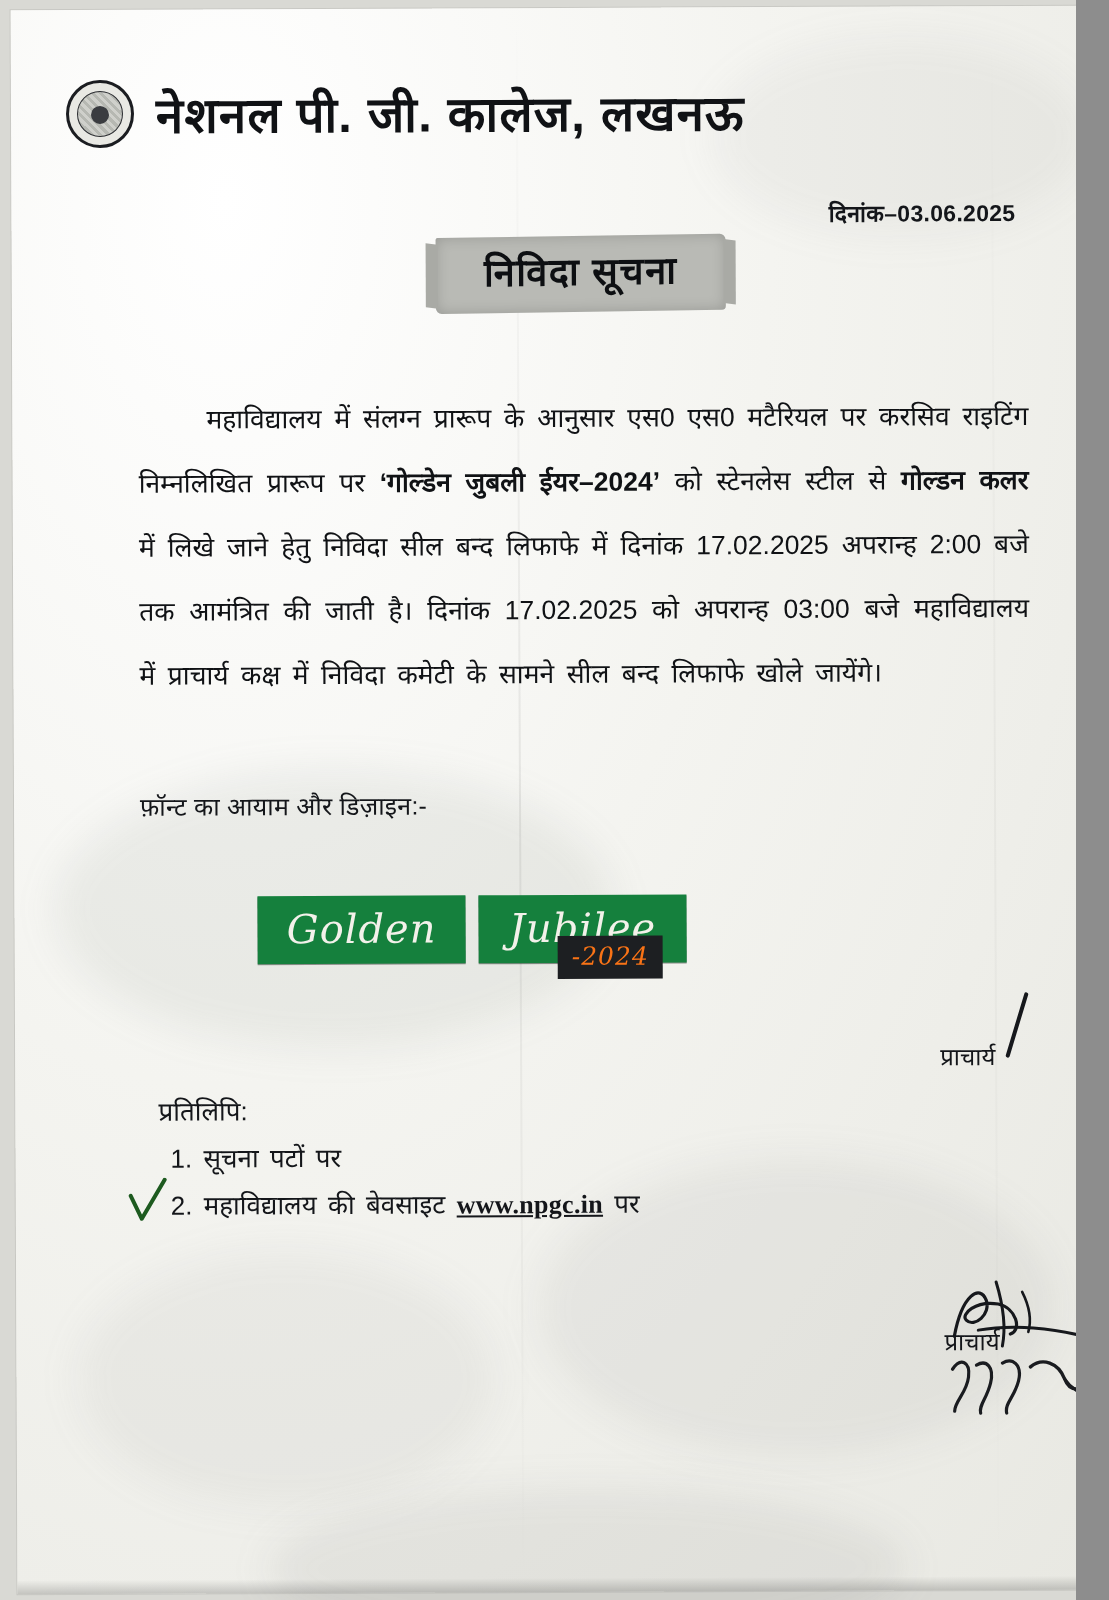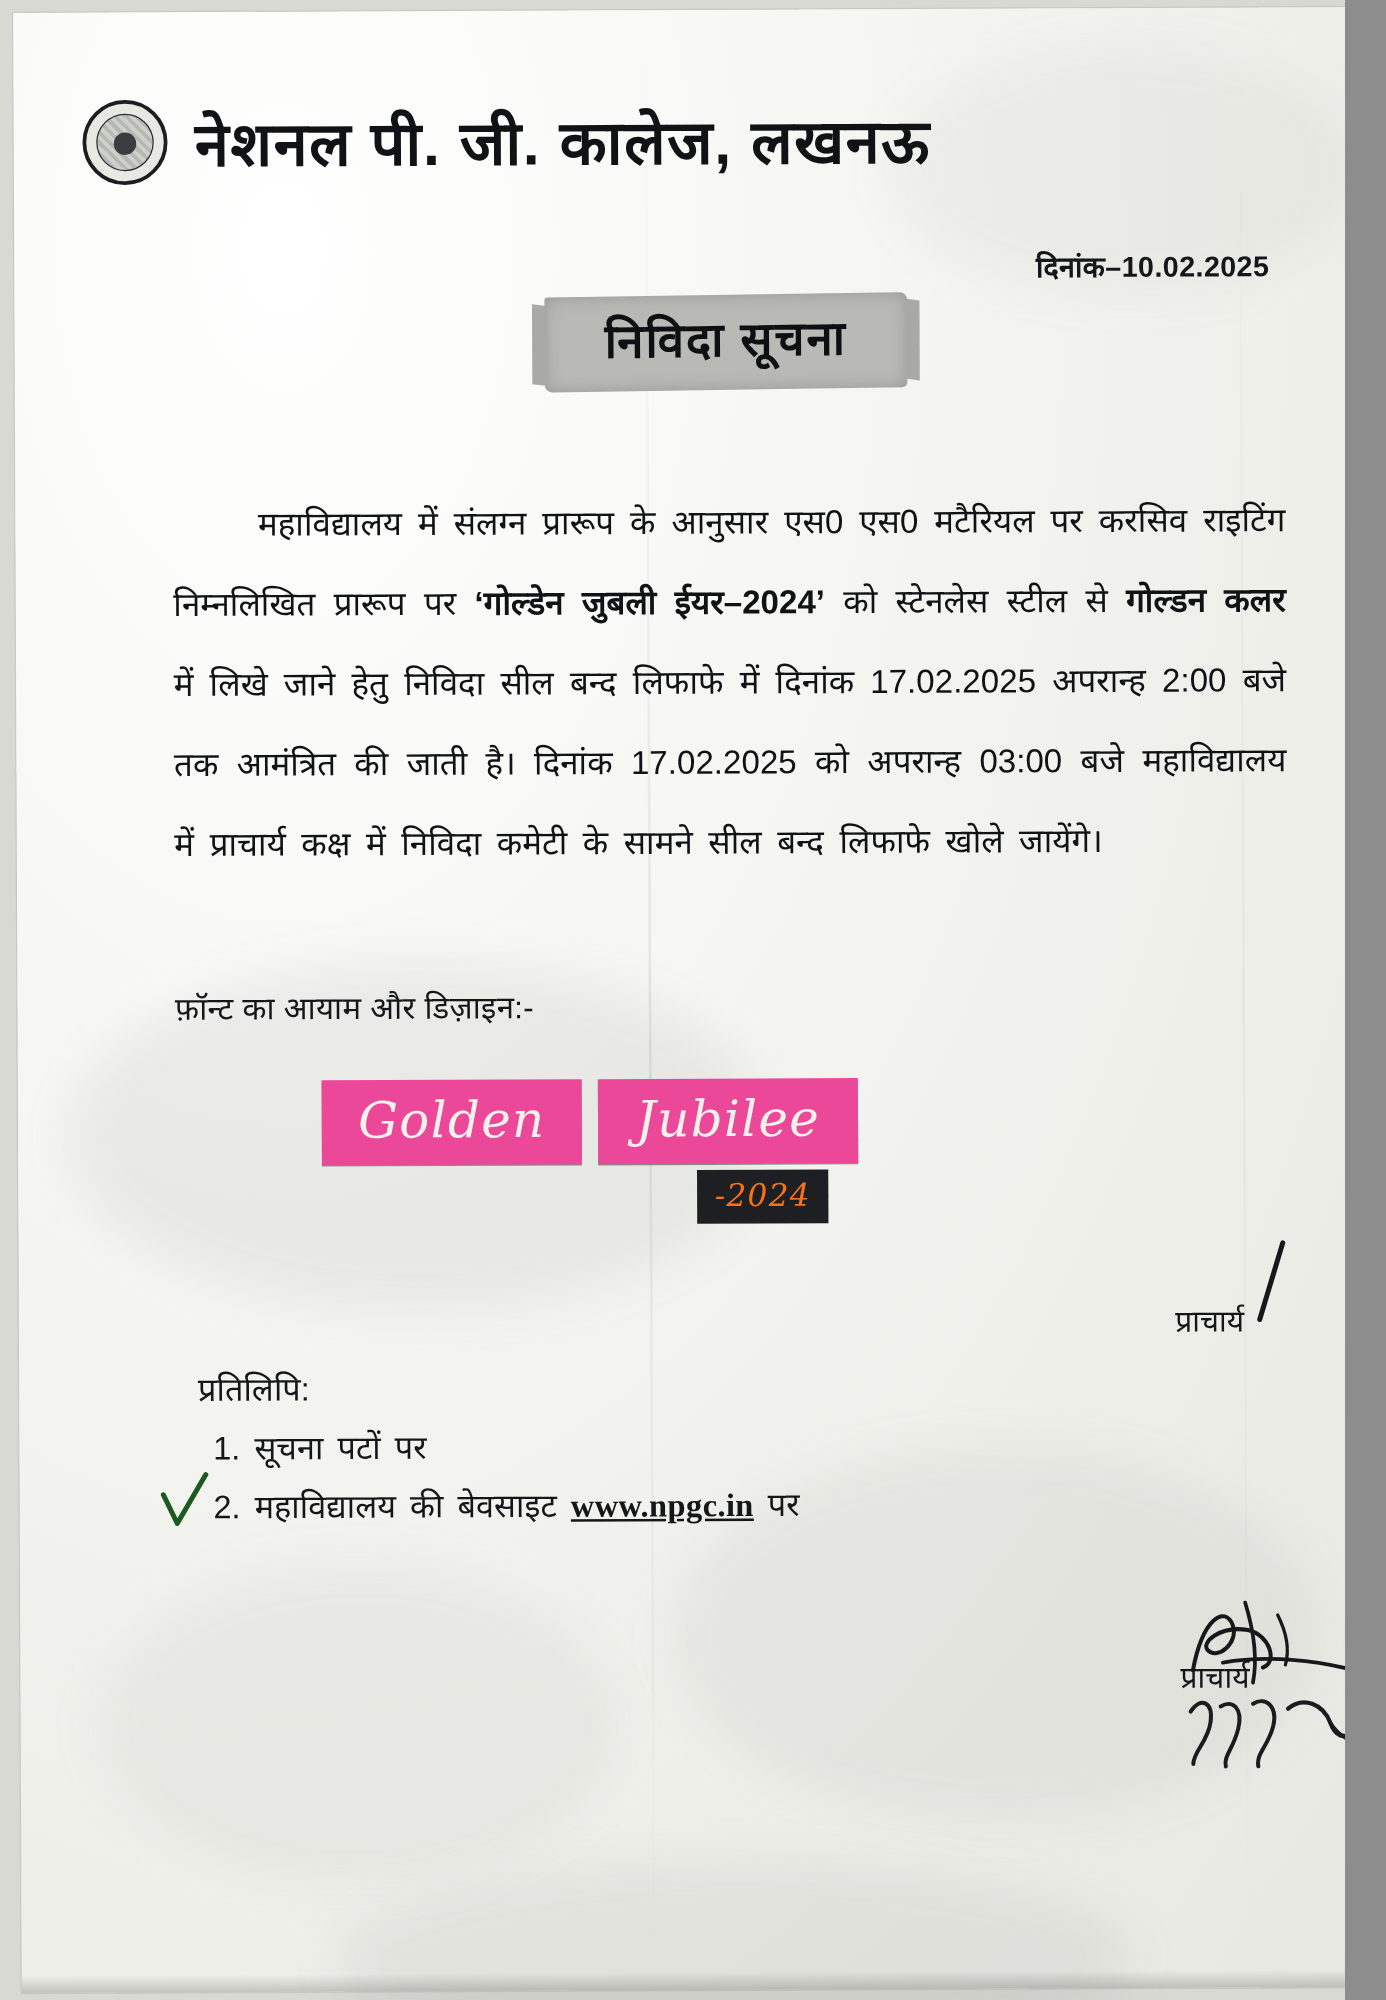--- a/index.html
+++ b/index.html
@@ -184,31 +184,32 @@
   
   .gj-row {
     position: absolute;
     left: 243px;
     top: 855px;
     display: flex;
     gap: 13px;
     align-items: flex-start;
   }
   .gj-box {
-    background: #ec4899;
+    background: #15803d;
     color: #f3f1ea;
     font-family: "DejaVu Serif", serif;
     font-style: italic;
     font-size: 40px;
     letter-spacing: 1px;
     padding: 10px 18px 12px;
     display: flex;
     align-items: center;
     justify-content: center;
     box-shadow: 0 1px 0 rgba(0,0,0,0.4);
+    margin-top: 32px;
   }
   .gj-w1 { width: 172px; }
   .gj-w2 { width: 172px; }
   .gj-w3 { width: 172px; }
   .gj-year {
     position: absolute;
     left: 543px;
     top: 928px;
     background: #1d1f22;
     color: #f97316;
@@ -320,21 +321,21 @@
 
   <div class="content">
 
     <div class="header">
       <div class="logo">
         <div class="logo-inner"></div>
       </div>
       <div class="college-name">नेशनल पी. जी. कालेज, लखनऊ</div>
     </div>
 
-    <div class="date-line">दिनांक–10.02.2025</div>
+    <div class="date-line">दिनांक–03.06.2025</div>
 
     <div class="banner"></div>
     <div class="banner-title">निविदा सूचना</div>
 
     <div class="body-text">
       <span class="indent"></span><span>महाविद्यालय में संलग्न प्रारूप के आनुसार एस0 एस0 मटैरियल पर करसिव राइटिंग निम्नलिखित प्रारूप पर <b>‘गोल्डेन जुबली ईयर–2024’</b> को स्टेनलेस स्टील से <b>गोल्डन कलर</b> में लिखे जाने हेतु निविदा सील बन्द लिफाफे में दिनांक 17.02.2025 अपरान्ह 2:00 बजे तक आमंत्रित की जाती है। दिनांक 17.02.2025 को अपरान्ह 03:00 बजे महाविद्यालय में प्राचार्य कक्ष में निविदा कमेटी के सामने सील बन्द लिफाफे खोले जायेंगे।</span>
     </div>
 
     <div class="subhead">फ़ॉन्ट का आयाम और डिज़ाइन:-</div>
 

